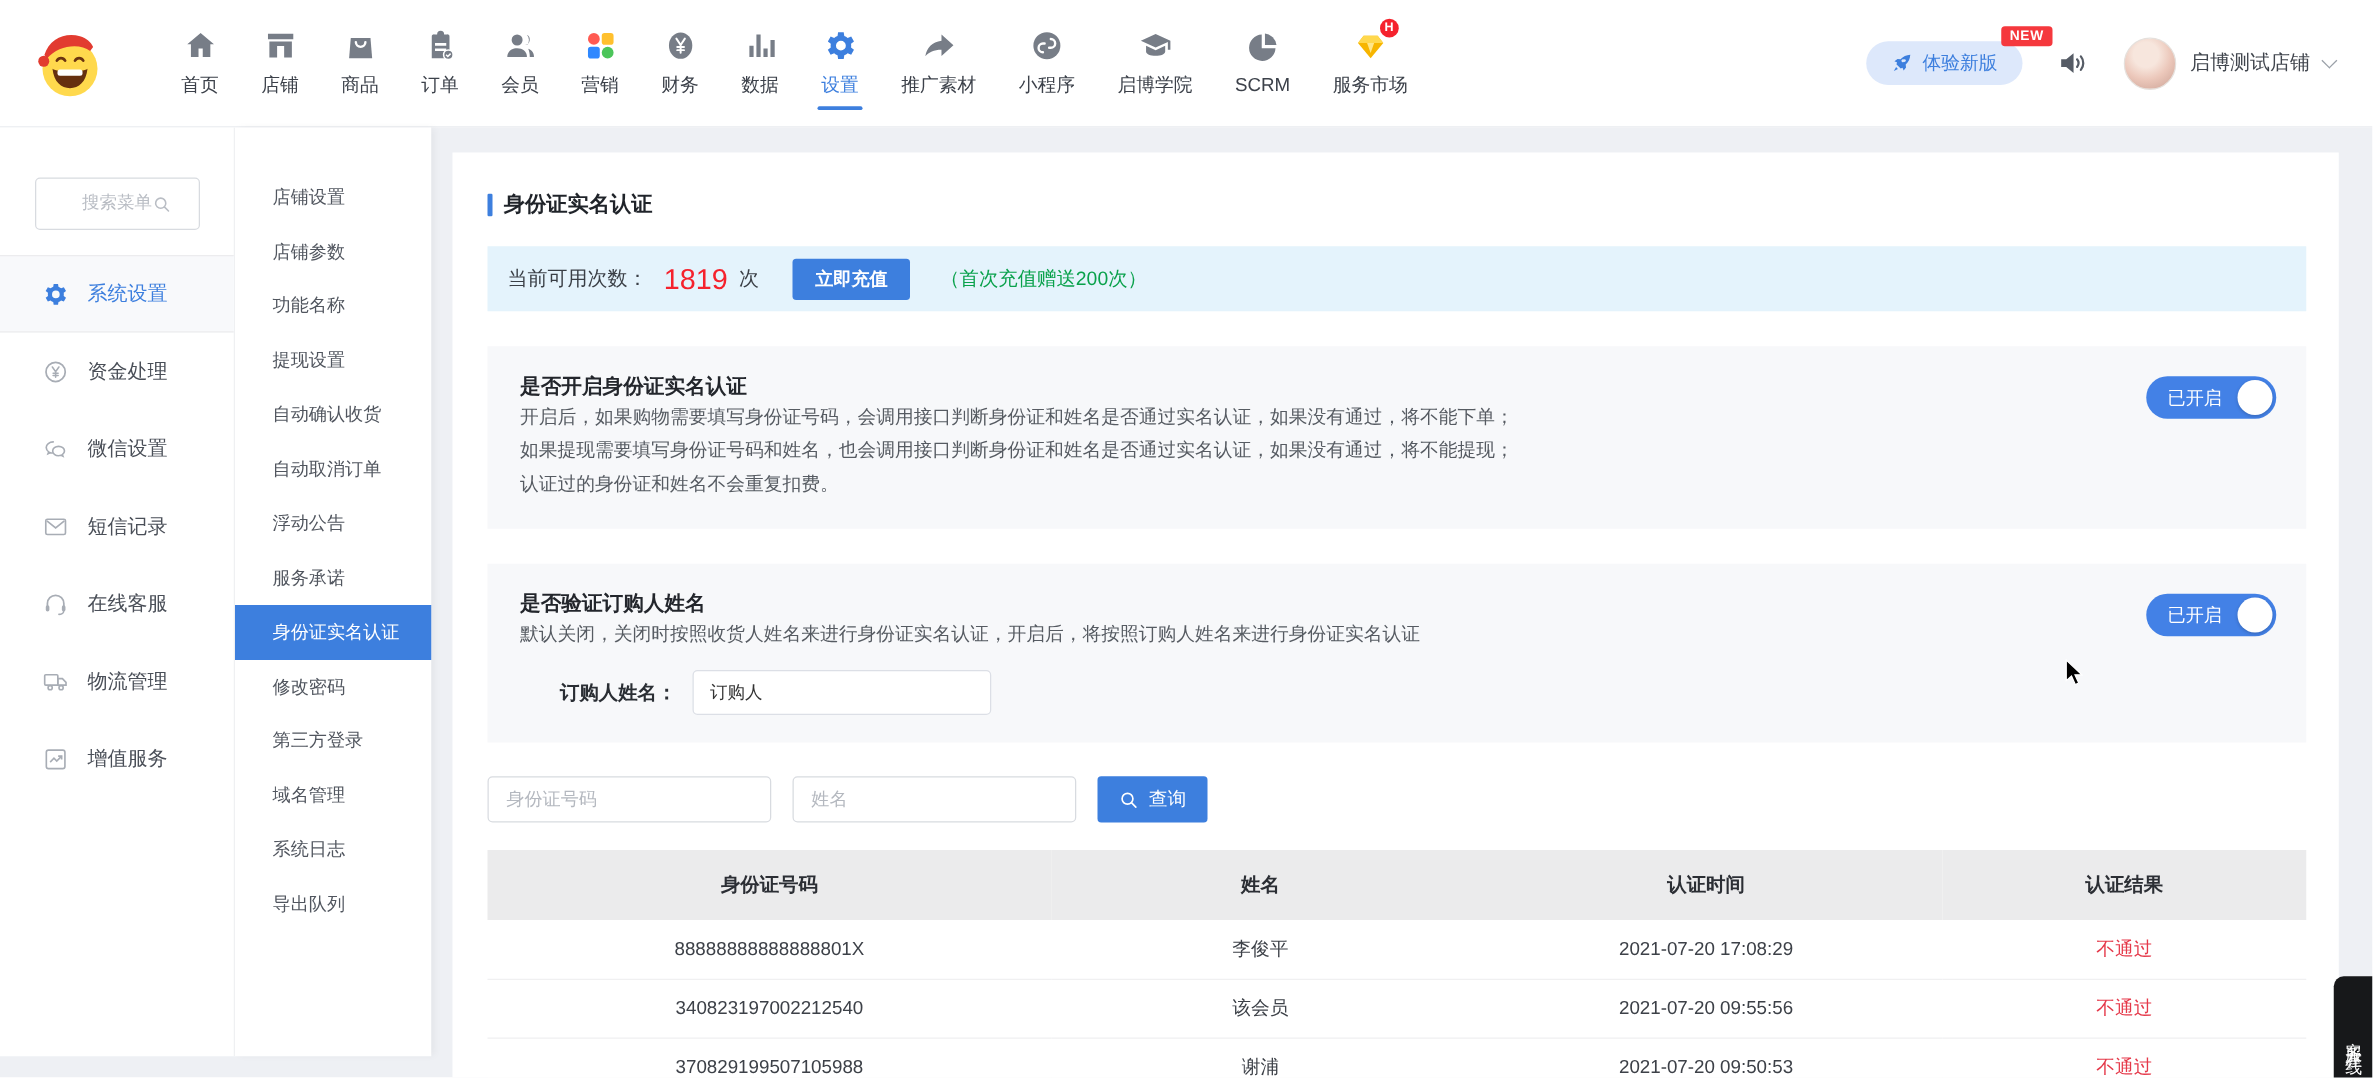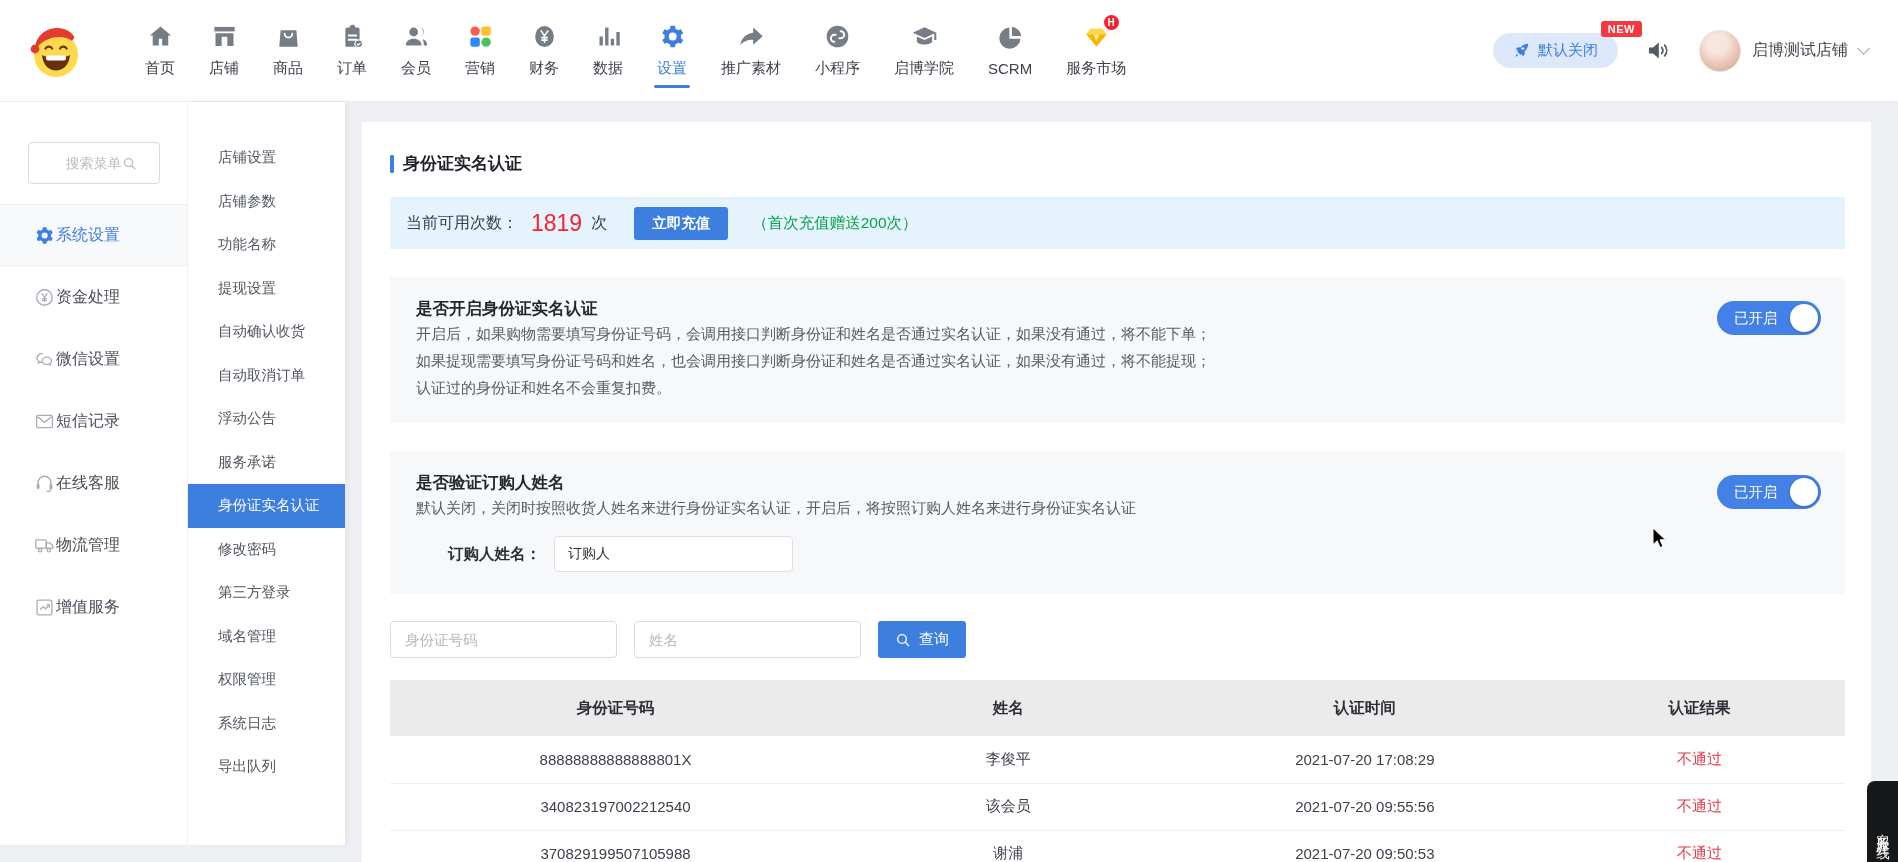--- a/index.html
+++ b/index.html
@@ -42,24 +42,24 @@
     transform:rotate(45deg); margin-top:-5px; }
 
   
   .layout { display:flex; height:760px; background:#eef0f4; }
 
   .sidebar { width:188px; background:#fff; border-right:1px solid #f0f1f3; flex-shrink:0;
     padding-top:40px; height:743px; }
   .menu-search { position:relative; width:132px; height:42px; margin:0 auto 20px;
     border:1px solid #d8dbe0; border-radius:4px; background:#fff; }
   .menu-search input { width:100%; height:100%; border:0; outline:none; text-align:center;
-    font-size:14px; color:#555; background:transparent; font-family:Liberation Sans, sans-serif; }
+    font-size:14px; color:#555; background:transparent; font-family:Liberation Mono, monospace; }
   .menu-search input::placeholder { color:#b9bdc4; }
   .menu-search svg { position:absolute; right:22px; top:13px; width:15px; height:15px; color:#b9bdc4; }
-  .side-item { height:62px; display:flex; align-items:center; gap:1px; padding-left:34px;
+  .side-item { height:62px; display:flex; align-items:center; gap:15px; padding-left:34px;
     font-size:16px; color:#4a4f58; cursor:pointer; }
   .side-item svg { width:21px; height:21px; color:#a8adb5; flex-shrink:0; }
   .side-item.active { background:#f8f9fb; border-top:1px solid #ececee; border-bottom:1px solid #ececee;
     color:#3d7fde; }
   .side-item.active svg { color:#3d7fde; }
 
   .submenu { width:157px; background:#fff; flex-shrink:0; padding-top:34px; height:743px;
     box-shadow:3px 0 6px rgba(0,0,0,.05); }
   .sub-item { height:43.5px; display:flex; align-items:center; padding-left:30px;
     font-size:14.5px; color:#51565f; cursor:pointer; white-space:nowrap; }
@@ -236,21 +236,21 @@
       </div>
     </div>
 
     <div class="header-right">
       <div class="try-new">
         <svg viewBox="0 0 24 24">
             <path fill="currentColor" d="M21.5 2.5c-4.4.2-8.2 2-11 5.2l-3.4-.4L3.6 10l3.1 1.3-.9 2 4.9 4.9 2-.9L14 20.4l2.7-3.5-.4-3.4c3.2-2.8 5-6.6 5.2-11zM14.7 9.3a1.6 1.6 0 1 1 0-.01z"></path>
             <circle cx="14.9" cy="9.1" r="1.5" fill="#dde8fb"></circle>
             <path fill="currentColor" d="M5.5 16.5 3 21l4.5-2.5z"></path>
           </svg>
-        <span>默认关闭</span>
+        <span>体验新版</span>
         <span class="new-badge">NEW</span>
       </div>
       <div class="speaker">
         <svg viewBox="0 0 24 24">
             <path fill="currentColor" d="M3.5 9.3v5.4h3.6l5.2 4.4V4.9L7.1 9.3z"></path>
             <path d="M14.8 9.3a4.3 4.3 0 0 1 0 5.4M17.5 7.2a7.6 7.6 0 0 1 0 9.6" stroke="currentColor" stroke-width="1.6" fill="none" stroke-linecap="round"></path>
           </svg>
       </div>
       <div class="account">
         <span class="avatar"></span>
@@ -331,21 +331,20 @@
       <div class="sub-item">功能名称</div>
       <div class="sub-item">提现设置</div>
       <div class="sub-item">自动确认收货</div>
       <div class="sub-item">自动取消订单</div>
       <div class="sub-item">浮动公告</div>
       <div class="sub-item">服务承诺</div>
       <div class="sub-item active">身份证实名认证</div>
       <div class="sub-item">修改密码</div>
       <div class="sub-item">第三方登录</div>
       <div class="sub-item">域名管理</div>
-      <div class="sub-item">权限管理</div>
       <div class="sub-item">系统日志</div>
       <div class="sub-item">导出队列</div>
     </aside>
 
     <main class="main">
       <div class="card">
 
         <div class="page-title">
           <span class="title-bar"></span>
           <span class="title-text">身份证实名认证</span>

